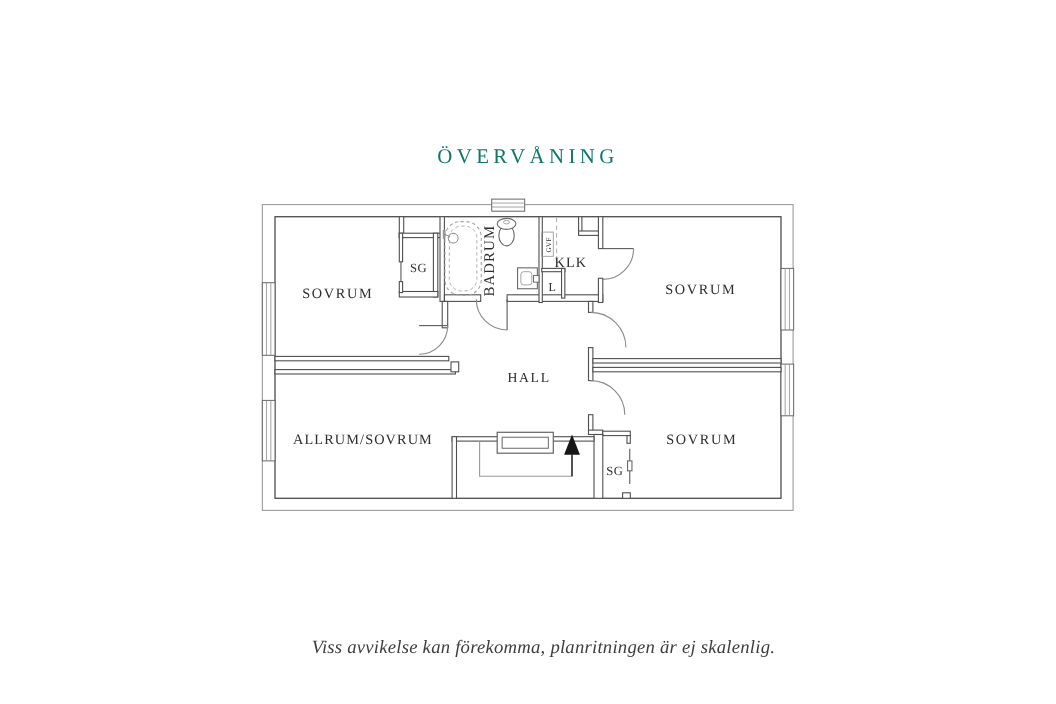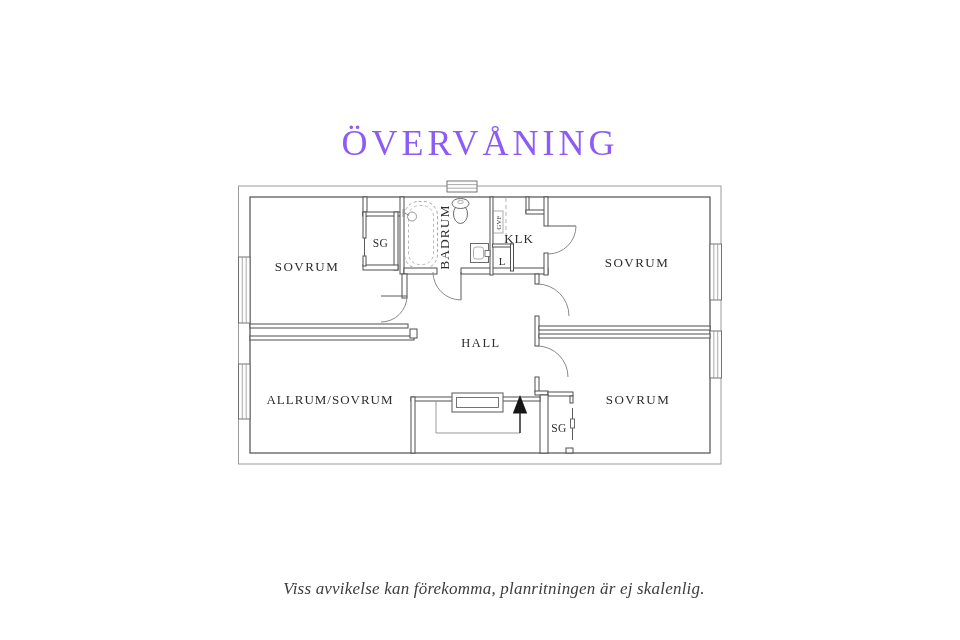--- a/index.html
+++ b/index.html
@@ -1,19 +1,19 @@
 <!DOCTYPE html>
 <html><head>
 <meta charset="utf-8">
 <style>
   html,body{margin:0;padding:0;background:#ffffff;}
   .stage{position:relative;width:960px;height:640px;background:#ffffff;overflow:hidden;
          font-family:"Liberation Serif", serif;}
   .title{position:absolute;top:126px;left:0;width:960px;text-align:center;
-         font-size:36px;line-height:34px;letter-spacing:4px;color:#8b5cf6;
+         font-size:19px;line-height:34px;letter-spacing:4px;color:#0f766e;
          font-weight:400;margin:0;}
   .plan{position:absolute;top:0;left:0;width:960px;height:640px;}
   .footer{position:absolute;top:579px;left:0;width:960px;text-align:center;
           font-style:italic;font-size:17px;color:#3d3d3d;letter-spacing:0.2px;padding-left:14px;}
   .wall{fill:#ffffff;stroke:#4f4f4f;stroke-width:1;}
   .thin{fill:none;stroke:#9b9b9b;stroke-width:1;}
   .inner{fill:none;stroke:#4f4f4f;stroke-width:1.2;}
   .win{fill:#fdfdfd;stroke:#666666;stroke-width:0.9;}
   .winline{stroke:#8a8a8a;stroke-width:0.7;}
   .door{fill:none;stroke:#8a8a8a;stroke-width:1;}

